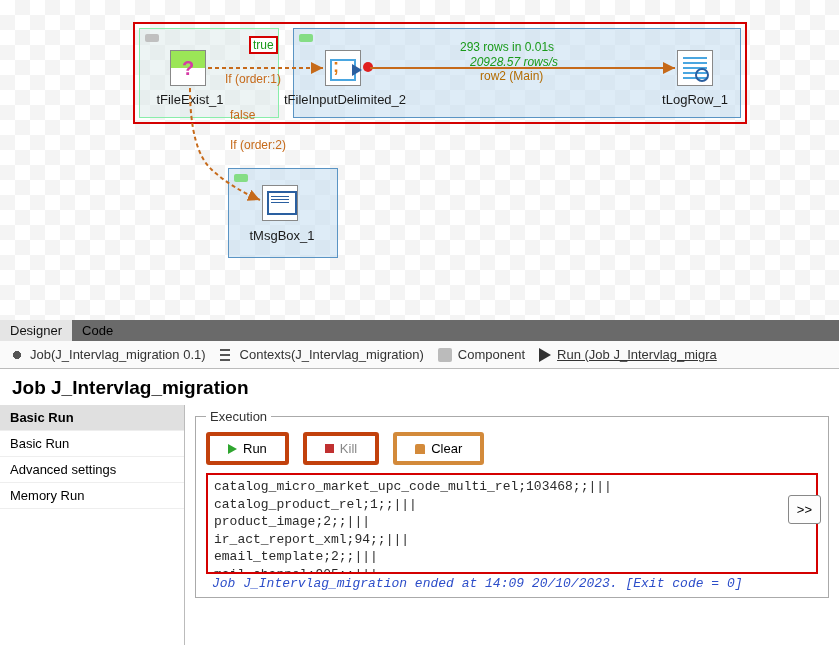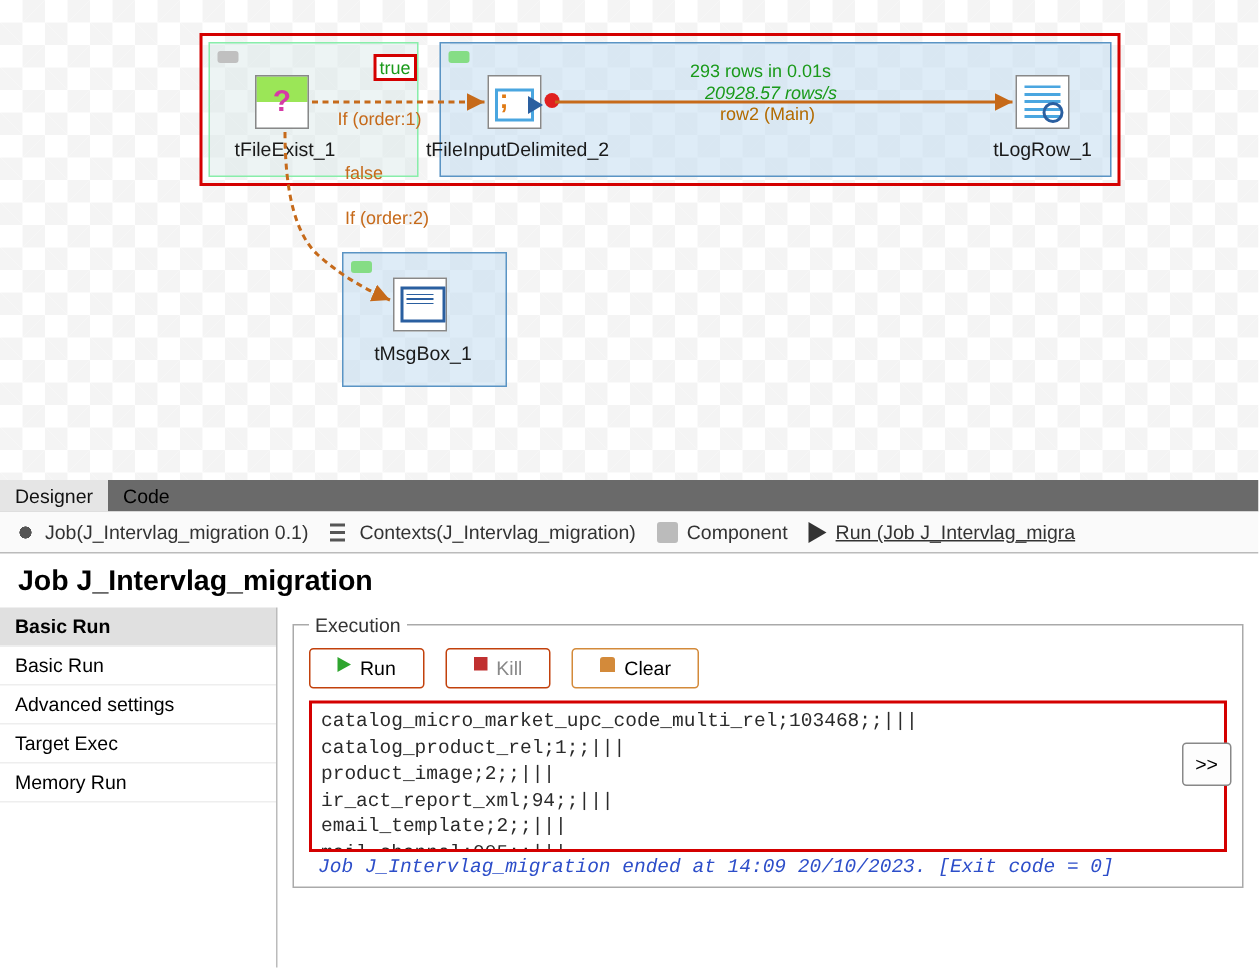--- a/index.html
+++ b/index.html
@@ -132,25 +132,25 @@
     position: relative;
   }
   .exec-panel fieldset {
     border: 1px solid #aaa;
     margin: 0; padding: 8px 10px 6px;
   }
   .exec-panel legend { padding: 0 4px; color: #333; }
 
   .btn-row { display: flex; gap: 14px; margin-bottom: 8px; }
   .btn {
-    border: 1px solid #c2410c;
+    border: 4px solid #c2410c;
     border-radius: 3px;
     background: #fff;
     padding: 5px 18px;
-    display: flex; align-items: flex-start; gap: 6px;
+    display: flex; align-items: center; gap: 6px;
     cursor: pointer;
     font-family: Arial;
     font-size: 13px;
   }
   .btn.disabled { color: #888; }
   .btn.clear { border-color: #d38a3a; }
 
   .tri-run  { width: 0; height: 0; border-left: 9px solid #2fa52f; border-top: 5px solid transparent; border-bottom: 5px solid transparent; }
   .sq-kill  { width: 9px; height: 9px; background: #c03030; }
   .wipe     { width: 10px; height: 10px; background: #d38a3a; border-radius: 2px 2px 0 0; }
@@ -292,21 +292,20 @@
   </div>
 </div>
 
 <div class="job-title">Job J_Intervlag_migration</div>
 
 <div class="lower-split">
   <div class="left-col">
     <div class="row sel">Basic Run</div>
     <div class="row">Basic Run</div>
     <div class="row">Advanced settings</div>
-    <div class="row">Target Exec</div>
     <div class="row">Memory Run</div>
   </div>
 
   <div class="exec-panel">
     <fieldset>
       <legend>Execution</legend>
       <div class="btn-row">
         <button class="btn">
           <span class="tri-run"></span>
           <span>Run</span>

